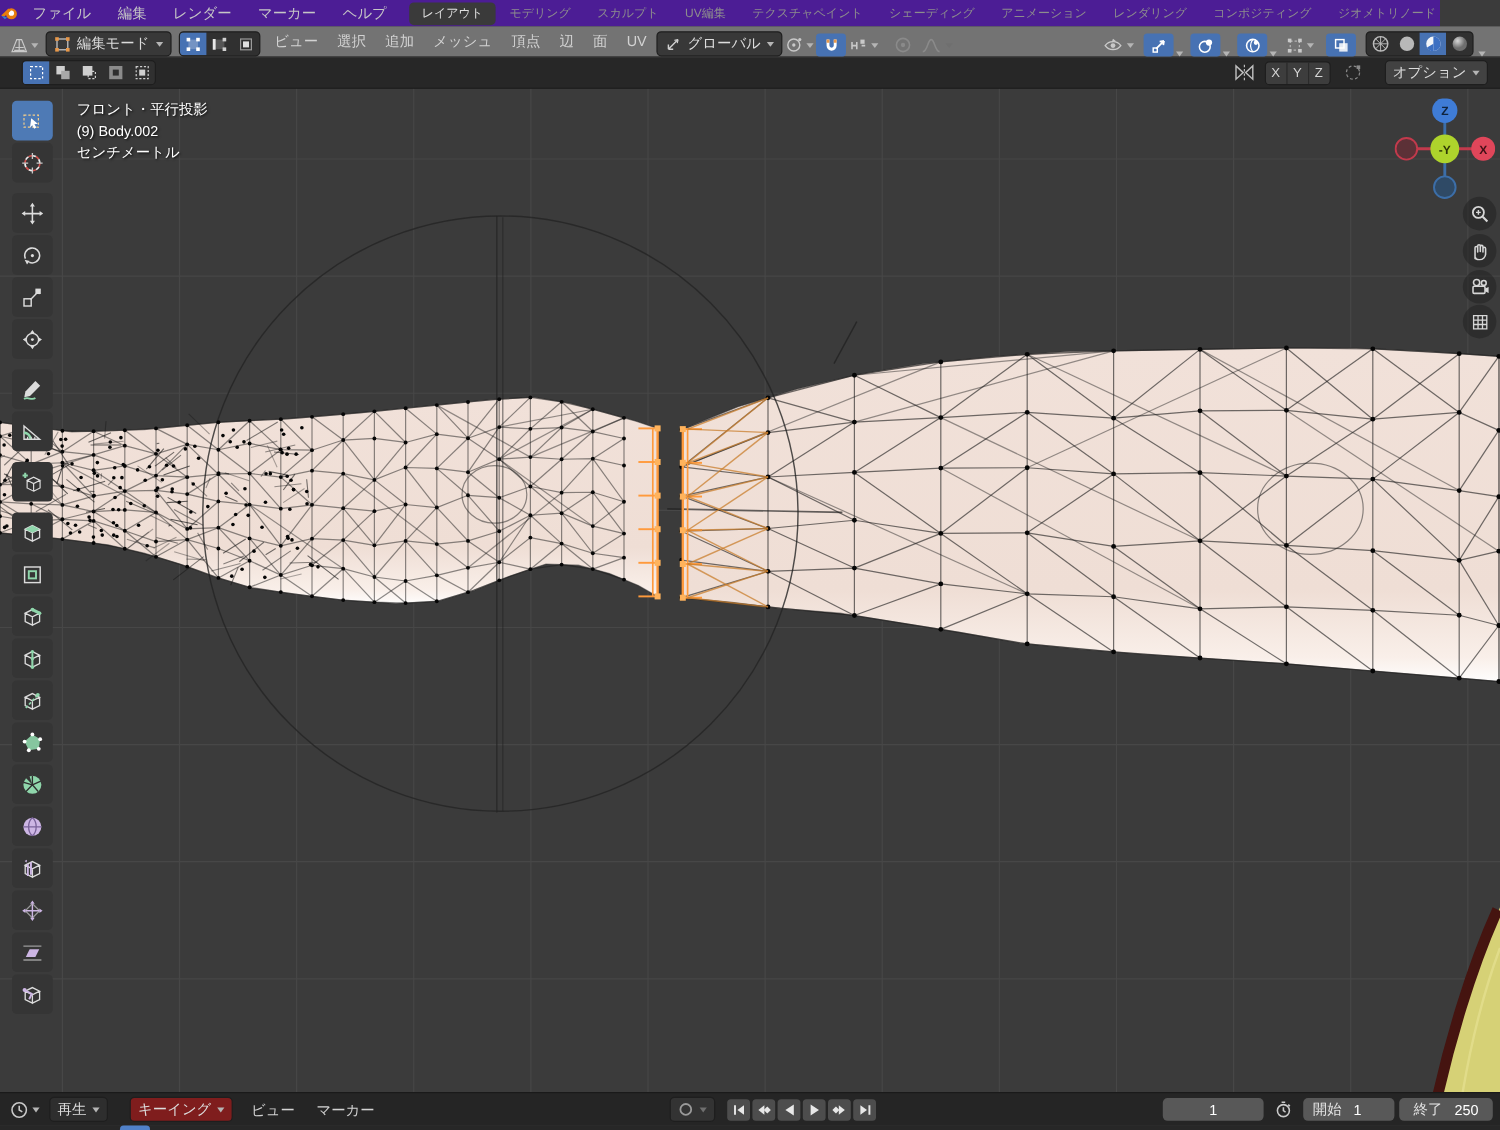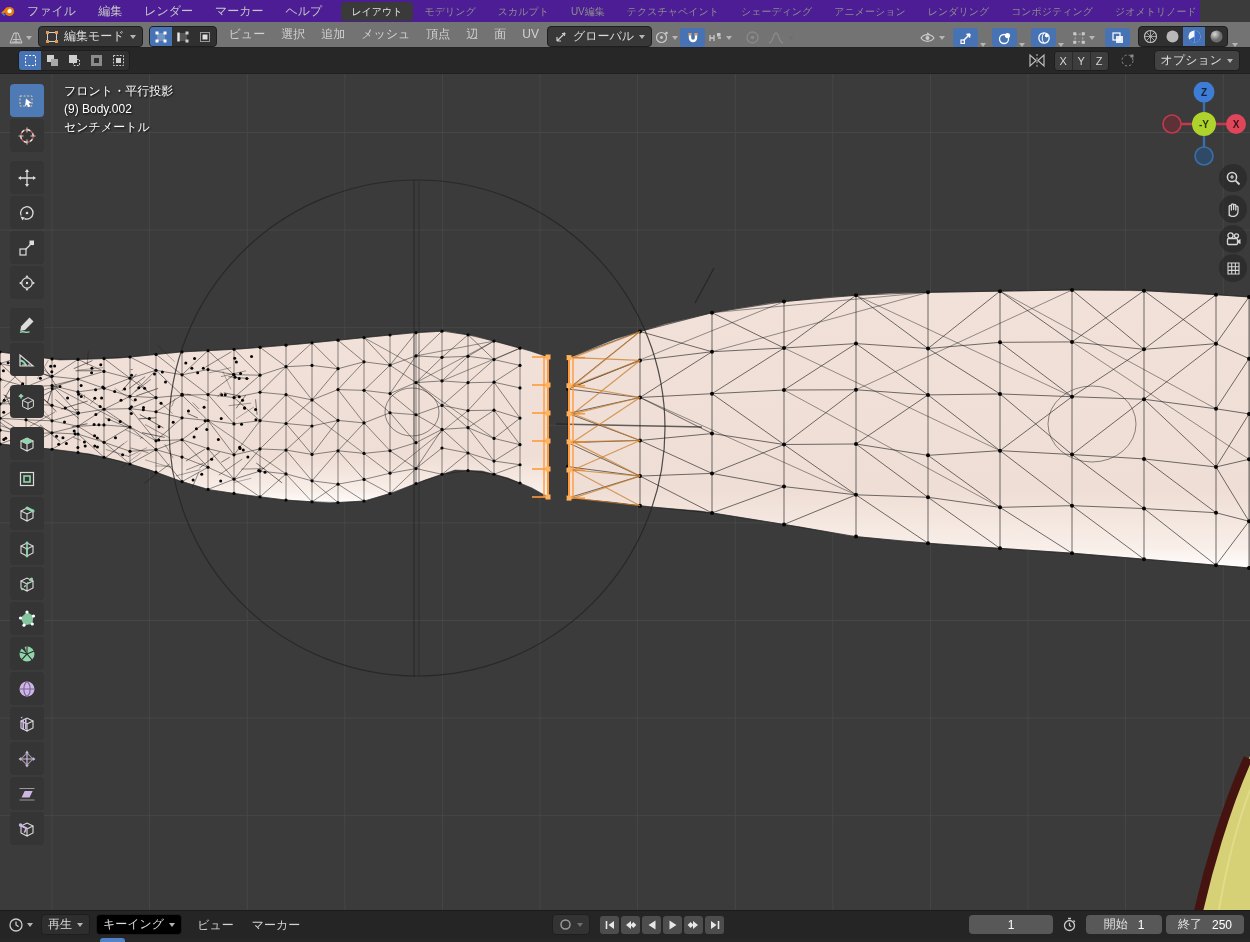--- a/index.html
+++ b/index.html
@@ -1300,21 +1300,21 @@
     <svg width="16" height="16" viewBox="0 0 16 16">
       <circle cx="8" cy="8" r="6" fill="none" stroke="#c9c9c9" stroke-width="1.3"></circle>
       <path d="M8 4.5 V8 l2.6 1.6" fill="none" stroke="#c9c9c9" stroke-width="1.3"></path>
     </svg>
     <span class="chev"></span>
   </div>
   <div class="pill" style="margin-left:6px;background:#2e2e2e">
     <span>再生</span>
     <span class="chev"></span>
   </div>
-  <div class="pill" style="margin-left:6px;background:#000000">
+  <div class="pill" style="margin-left:18px;background:#7f1d1d">
     <span>キーイング</span>
     <span class="chev"></span>
   </div>
   <div id="timeline-menus" style="display:flex;margin-left:6px">
       <span class="tlmenu">ビュー</span>
       <span class="tlmenu">マーカー</span>
     </div>
 
   <div class="spacer"></div>
   <div class="pill" style="background:#333;margin-right:10px">
@@ -1361,21 +1361,21 @@
 
   <div class="field" style="width:68px;justify-content:center">
     <span>1</span>
   </div>
   <div class="ibtn plain" style="margin:0 4px">
     <svg width="15" height="15" viewBox="0 0 15 15">
       <circle cx="7.5" cy="8.5" r="5" fill="none" stroke="#c9c9c9" stroke-width="1.3"></circle>
       <path d="M7.5 5.8 V8.5 l1.8 1.2 M6 1.5 h3 M11.5 3.5 l1.4 1.2" stroke="#c9c9c9" stroke-width="1.3" fill="none"></path>
     </svg>
   </div>
-  <div class="field" style="width:60px;justify-content:center">
+  <div class="field" style="width:60px;justify-content:flex-start">
     <span style="color:#e3e3e3">開始</span>
     <span>1</span>
   </div>
   <div class="field" style="width:62px;justify-content:center;margin-left:4px">
     <span style="color:#e3e3e3">終了</span>
     <span>250</span>
   </div>
 </div>
 <div class="strip"></div>
 <div class="playhead"></div>

